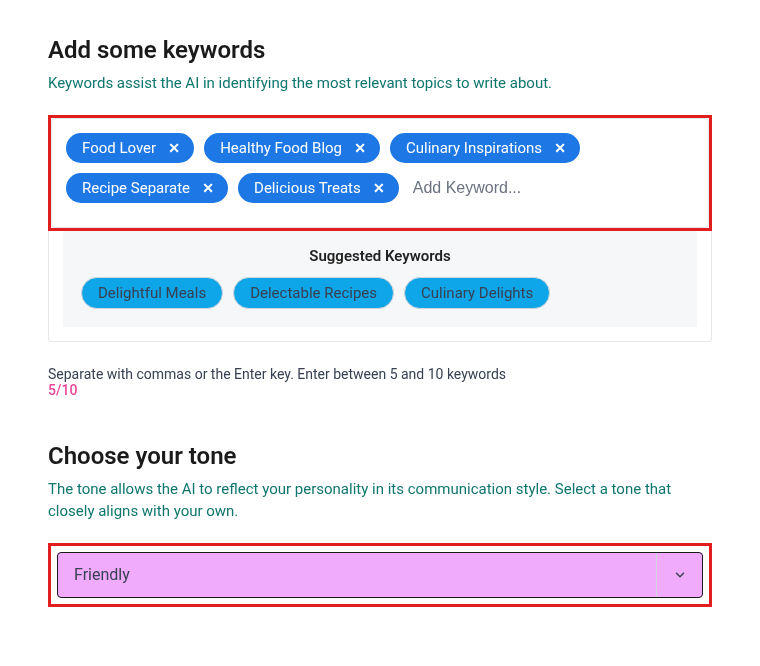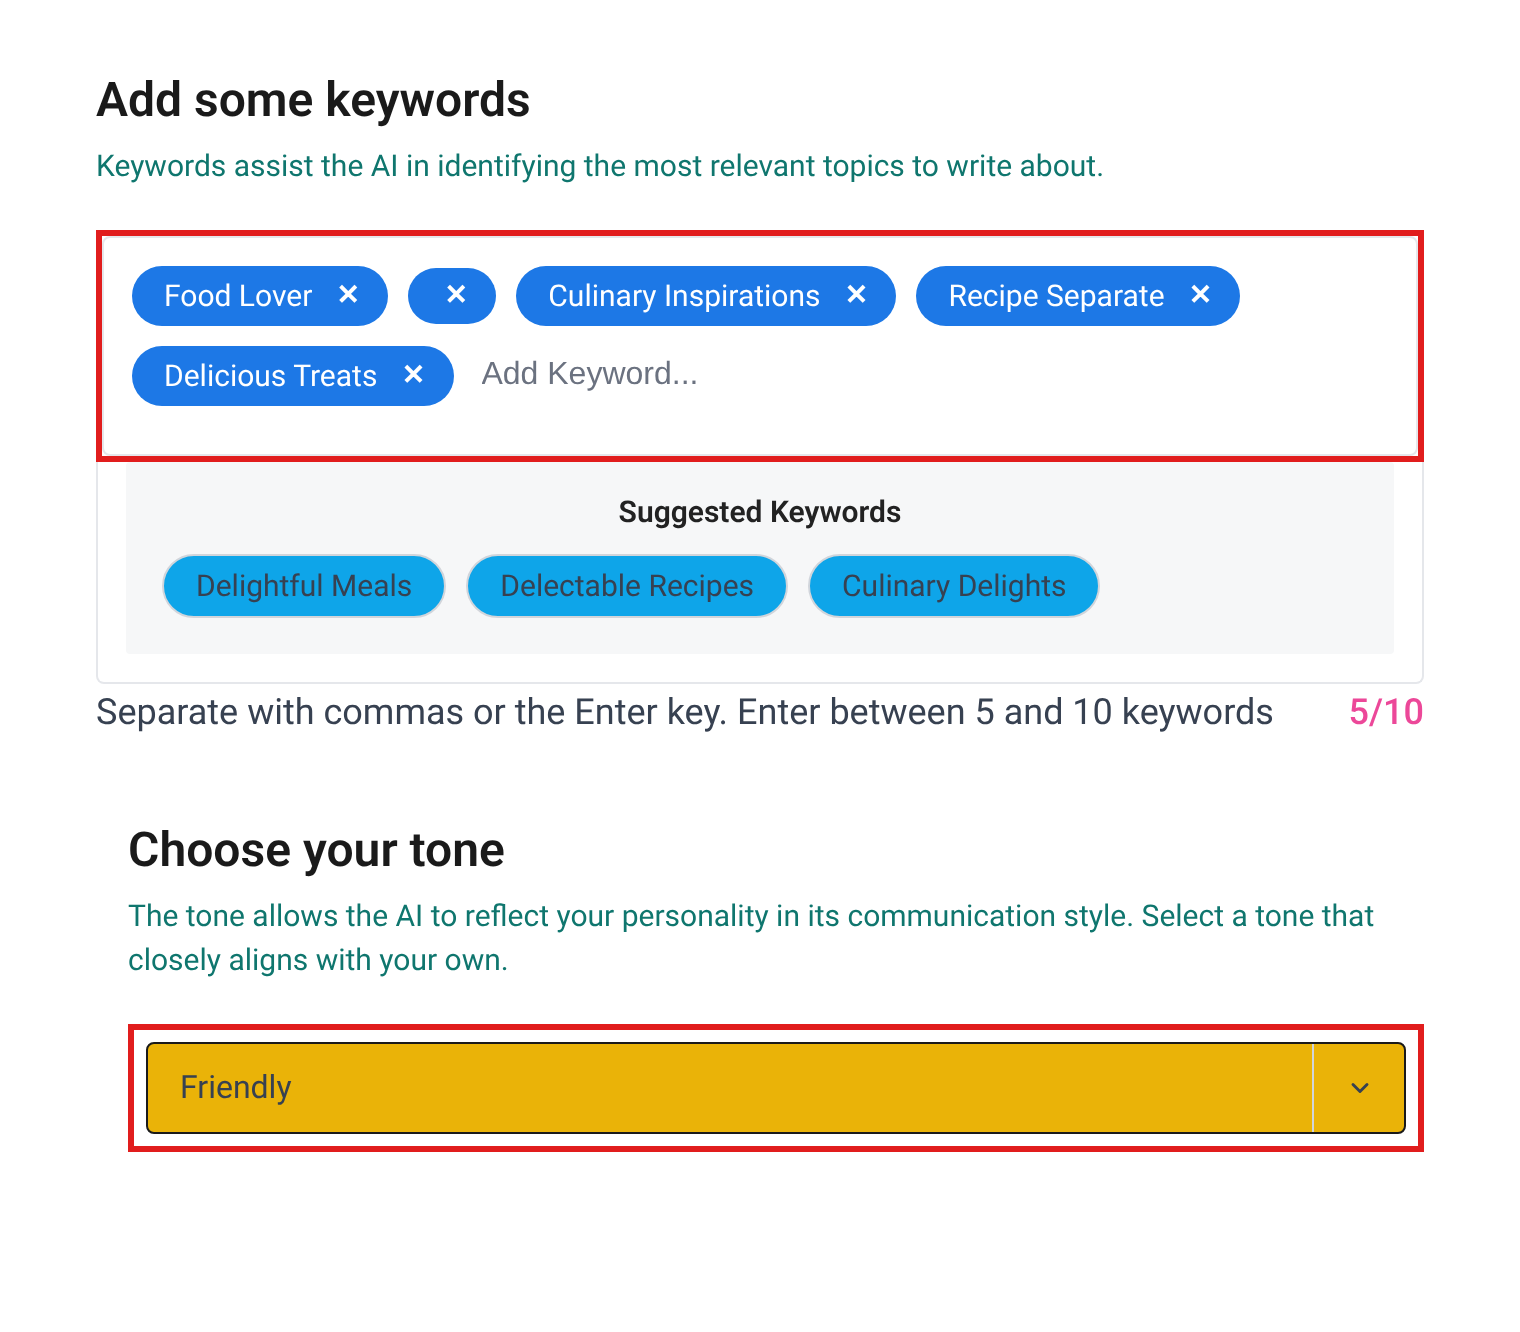--- a/index.html
+++ b/index.html
@@ -101,42 +101,42 @@
       color: #374151;
       border-radius: 18px;
       padding: 6px 16px;
       font-size: 15px;
       cursor: pointer;
     }
     .helper-row {
       display: flex;
       justify-content: space-between;
       align-items: flex-start;
-      margin-top: 4px;
-      font-size: 18px;
+      margin-top: 24px;
+      font-size: 14px;
+      flex-direction: column;
     }
     .helper-text {
       color: #374151;
     }
     .counter {
       color: #ec4899;
       font-weight: 500;
     }
     .tone-section {
       margin-top: 44px;
-      margin-left: 16px;
     }
     .select-wrap {
       border: 1px solid #1a1a1a;
       border-radius: 4px;
       display: flex;
       align-items: stretch;
       height: 46px;
       cursor: pointer;
-      background: #eab308;
+      background: #f0abfc;
     }
     .select-value {
       flex: 1;
       display: flex;
       align-items: center;
       padding: 0 16px;
       font-size: 16px;
       color: #374151;
     }
     .select-caret {
@@ -162,20 +162,21 @@
 <p class="section-desc">Keywords assist the AI in identifying the most relevant topics to write about.</p>
 
 <div class="highlight-box">
   <div class="keywords-container">
     <div class="tags-area">
       <span class="tag">
         <span>Food Lover</span>
         <span class="tag-remove">✕</span>
       </span>
       <span class="tag">
+        <span>Healthy Food Blog</span>
         <span class="tag-remove">✕</span>
       </span>
       <span class="tag">
         <span>Culinary Inspirations</span>
         <span class="tag-remove">✕</span>
       </span>
       <span class="tag">
         <span>Recipe Separate</span>
         <span class="tag-remove">✕</span>
       </span>

